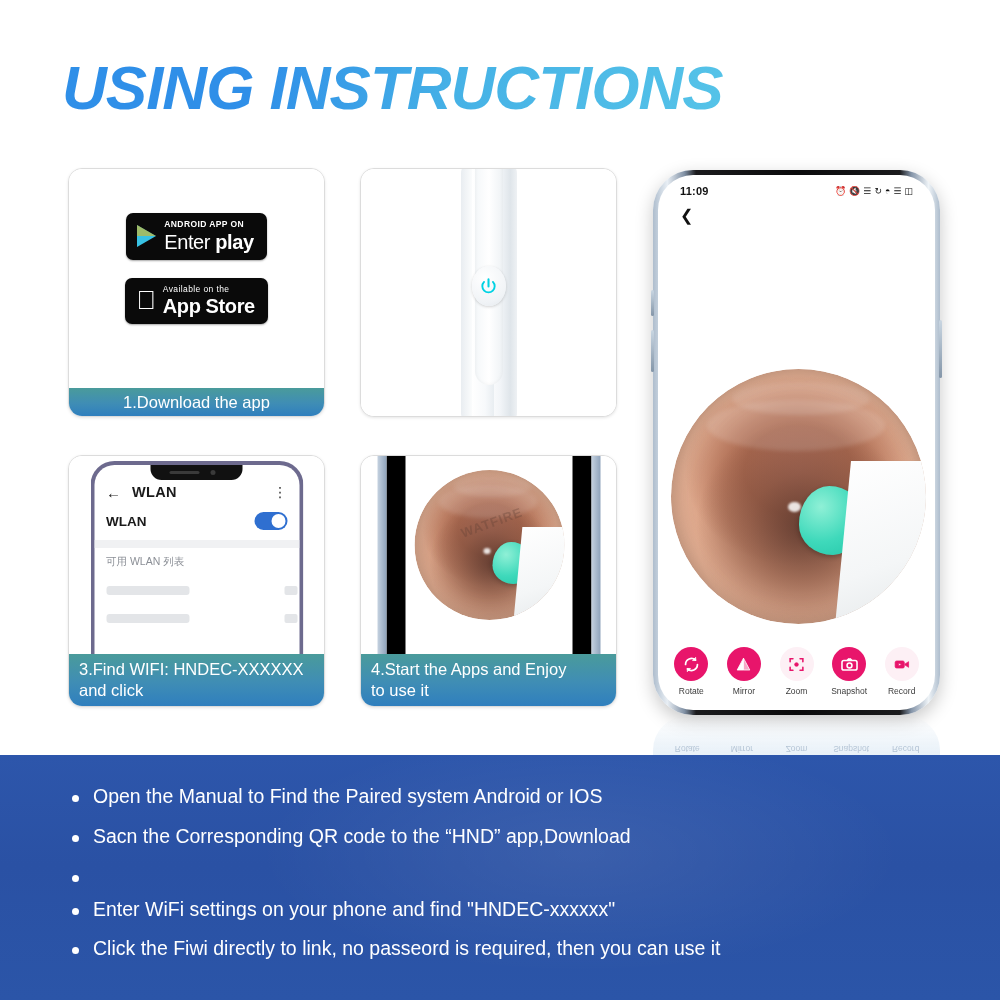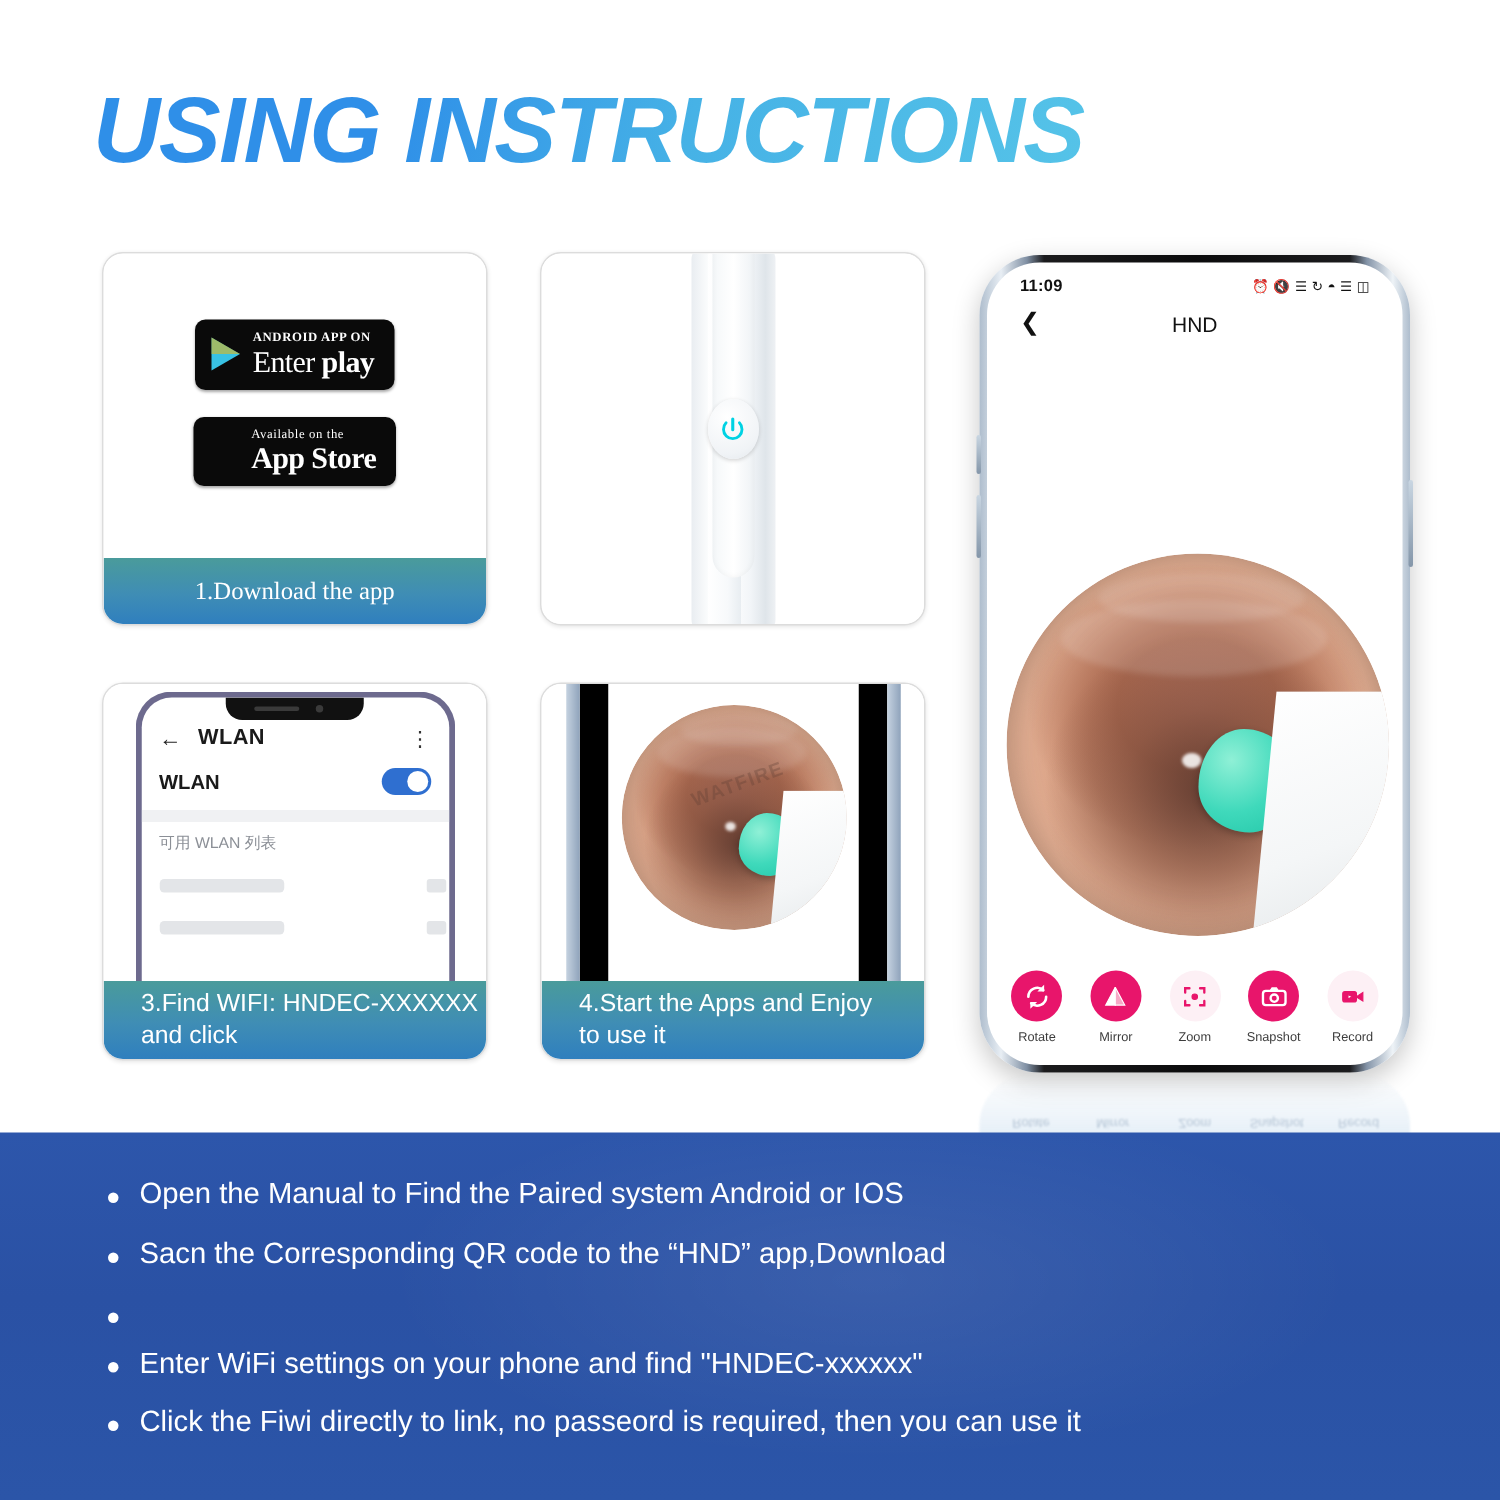--- a/index.html
+++ b/index.html
@@ -36,25 +36,25 @@
   .caption{
     position:absolute;left:0;right:0;bottom:0;
     background:linear-gradient(180deg,#4a9b9b 0%,#3f8db5 55%,#2f7fbe 100%);
     color:#ffffff;
     font-size:16.5px;
     line-height:1.25;
     display:flex;align-items:center;
     box-sizing:border-box;
   }
   .caption.center{justify-content:center;padding:0 8px;text-align:center;}
-  .caption.left{justify-content:flex-start;padding:5px 0 5px 25px;text-align:left;}
+  .caption.left{justify-content:flex-start;padding:5px 0 5px 10px;text-align:left;}
 
   
   #card1{left:68px;top:168px;width:255px;height:247px;}
-  #card1 .card-body{height:247px;font-family:Liberation Serif, serif;}
+  #card1 .card-body{height:247px;}
   .badges{position:absolute;left:0;right:0;top:44px;display:flex;flex-direction:column;align-items:center;gap:18px;}
   .badge{
     background:#0a0a0a;border-radius:7px;color:#fff;
     display:flex;align-items:center;gap:7px;
     padding:7px 13px 8px 11px;
     box-shadow:0 1px 2px rgba(0,0,0,.35);
   }
   .badge .bt{display:flex;flex-direction:column;line-height:1;}
   .badge .bt .small{font-size:8.5px;letter-spacing:.4px;font-weight:bold;margin-bottom:3px;}
   .badge .bt .big{font-size:20px;font-weight:normal;letter-spacing:-.4px;}
@@ -237,21 +237,21 @@
 
         <div class="badge">
           <span class="apple"></span>
           <div class="bt">
             <span class="small" style="font-weight:normal;">Available on the</span>
             <span class="big"><b>App </b><b>Store</b></span>
           </div>
         </div>
 
       </div>
-      <div class="caption center" style="height:44px;">
+      <div class="caption center" style="height:28px;">
         <span>1.Download the app</span>
       </div>
     </div>
   </div>
 
   <div class="card" id="card2">
     <div class="card-body">
       <div class="scope"></div>
       <div class="scope-seam"></div>
       <div class="pwr">
@@ -340,21 +340,20 @@
           <span>☰</span>
           <span>↻</span>
           <span>◓</span>
           <span>☰</span>
           <span>◫</span>
         </span>
       </div>
 
       <div class="appbar">
         <span class="back">❮</span>
-        <span class="aptitle">HND</span>
       </div>
 
       <div class="viewport">
         <div class="earwrap" id="bigEar">
           <div class="ear">
             <div class="fold" style="left:14%;top:12%;width:70%;height:20%;"></div>
             <div class="fold" style="left:24%;top:5%;width:54%;height:13%;"></div>
             <div class="shadow"></div>
             <div class="hi"></div>
           </div>

